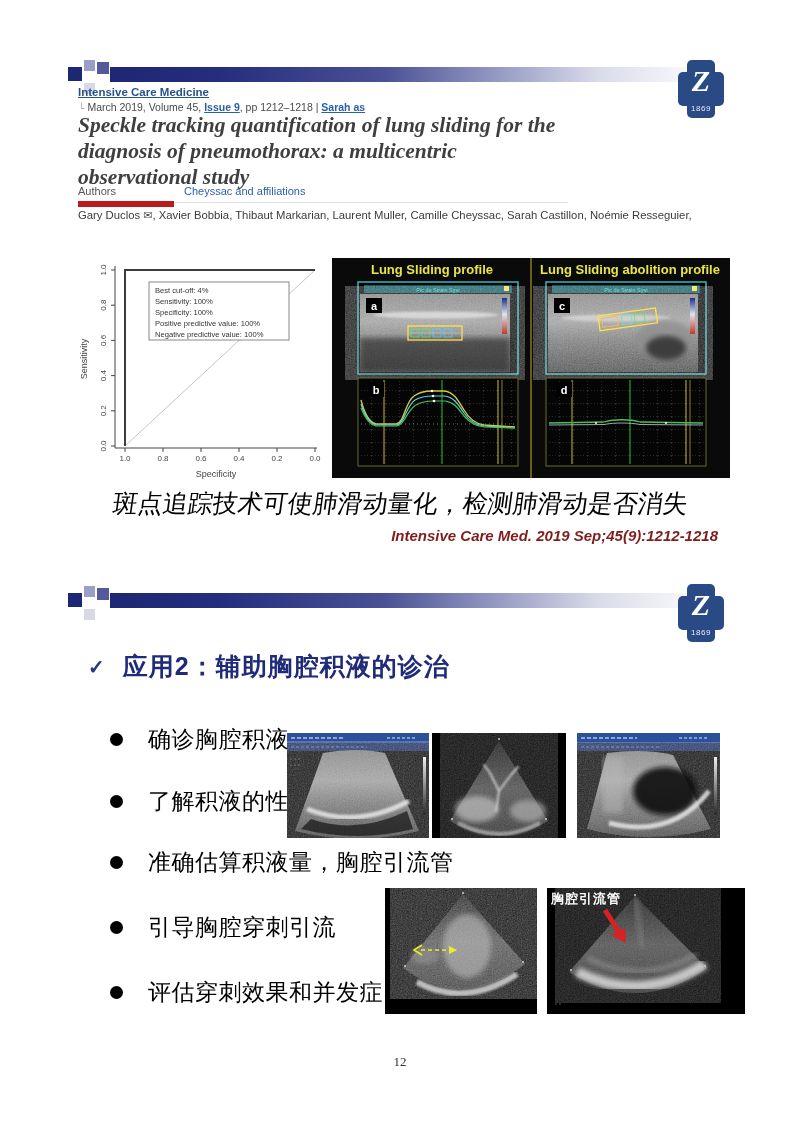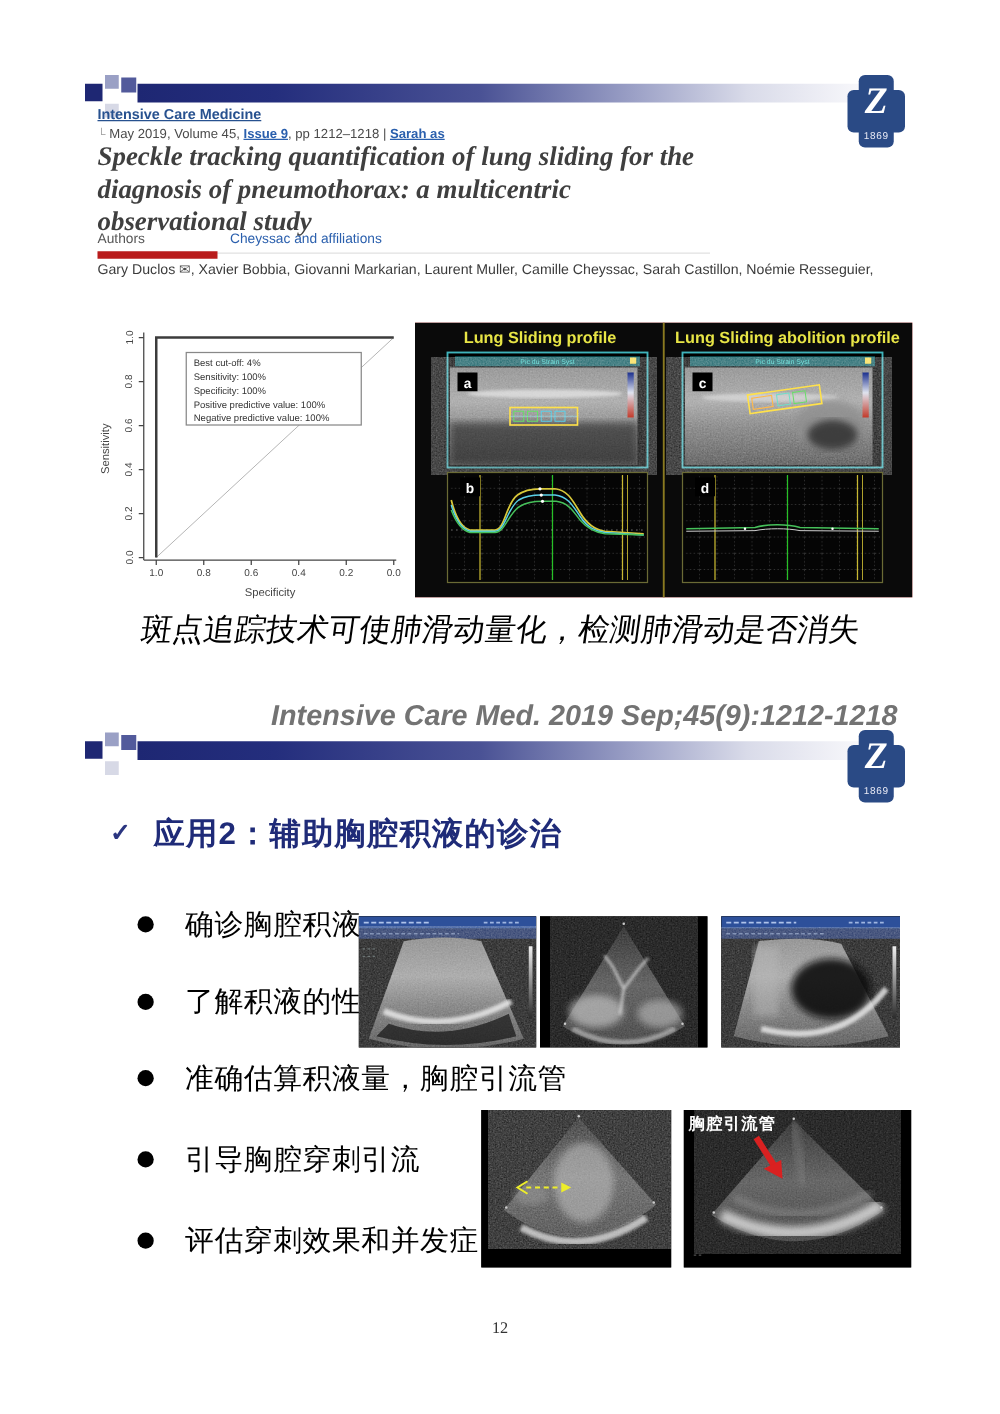--- a/index.html
+++ b/index.html
@@ -29,25 +29,25 @@
   .meta a{color:#2a5fad;text-decoration:underline;font-weight:600;}
   .ptitle{position:absolute;left:78px;top:112px;width:492px;
           font-family:"Liberation Serif",serif;font-size:21.5px;font-weight:600;color:#3f3f3f;line-height:1.22;font-style:italic;}
   .tabs{position:absolute;left:78px;top:185px;width:490px;border-bottom:1px solid #e1e1e1;height:17px;}
   .tab-active{position:absolute;left:0;top:0;width:96px;height:16px;font-size:11px;color:#555;
               border-bottom:6px solid #b91c1c;}
   .tab-link{position:absolute;left:106px;top:0;font-size:11px;color:#2a5fad;}
   .authline{position:absolute;left:78px;width:648px;font-size:11.3px;color:#3b3b3b;}
   .mailicon{color:#4a4a4a;font-size:11px;}
   
-  .usfig{position:absolute;left:332px;top:258px;width:398px;height:220px;background:#fca5a5;}
+  .usfig{position:absolute;left:332px;top:258px;width:398px;height:220px;background:#fef9c3;}
   .caption{position:absolute;left:0;top:487px;width:800px;text-align:center;font-size:25px;
            color:#000;font-weight:500;}
   .caption span{display:inline-block;transform:skewX(-8deg);}
-  .citation{position:absolute;right:82px;top:527px;font-size:23px;font-weight:700;font-style:italic;color:#737373;margin-top:32px;}
+  .citation{position:absolute;right:82px;top:527px;font-size:15px;font-weight:700;font-style:italic;color:#7f1d1d;}
   
   .heading{position:absolute;left:88px;top:650px;display:flex;align-items:center;gap:18px;}
   .heading .chk{color:#2a3580;font-size:20px;font-weight:700;}
   .heading .txt{color:#1f2b78;font-size:25px;font-weight:700;letter-spacing:1px;}
   .bullet{position:absolute;left:110px;display:flex;align-items:center;gap:25px;}
   .bullet .dot{width:13px;height:13px;border-radius:50%;background:#000;flex:none;}
   .bullet .bt{font-size:23px;color:#000;font-weight:500;letter-spacing:.5px;}
   .usimg{position:absolute;background:#000;}
   .anno{position:absolute;left:4px;top:2px;color:#fff;font-size:13px;font-weight:700;
         font-family:"Liberation Serif",serif;letter-spacing:1px;z-index:3;}
@@ -106,31 +106,31 @@
   </div>
   <div class="logo" style="left:678px;top:60px">
     <div class="v"></div>
     <div class="h"></div>
     <div class="z">Z</div>
     <div class="yr">1869</div>
   </div>
 
   <div class="jlink">Intensive Care Medicine</div>
   <div class="meta">
-    <span class="corner">└</span><span>May 2019, Volume 45, </span><a>Issue 9</a><span>, pp 1212–1218 | </span><a>Sarah as</a>
+    <span class="corner">└</span><span>March 2019, Volume 45, </span><a>Issue 9</a><span>, pp 1212–1218 | </span><a>Sarah as</a>
   </div>
   <div class="ptitle">Speckle tracking quantification of lung sliding for the diagnosis of pneumothorax: a multicentric observational study</div>
 
   <div class="tabs">
     <div class="tab-active">Authors</div>
     <div class="tab-link">Cheyssac and affiliations</div>
   </div>
   <div class="authline" style="top:209px">
     <span>Gary Duclos</span>
-    <span class="mailicon">✉</span><span>, Xavier Bobbia, Giovanni Markarian, Laurent Muller, Camille Cheyssac, Sarah Castillon, Noémie Resseguier,</span>
+    <span class="mailicon">✉</span><span>, Xavier Bobbia, Thibaut Markarian, Laurent Muller, Camille Cheyssac, Sarah Castillon, Noémie Resseguier,</span>
   </div>
 
   <svg style="position:absolute;left:75px;top:256px" width="252" height="230" viewBox="0 0 252 230">
     <rect x="0" y="0" width="252" height="230" fill="#fff"></rect>
     <line x1="40" y1="10" x2="40" y2="192" stroke="#444" stroke-width="1"></line>
     <line x1="40" y1="192" x2="242" y2="192" stroke="#444" stroke-width="1"></line>
     <g stroke="#444" stroke-width="1">
       <line x1="36" y1="190" x2="40" y2="190"></line>
         <line x1="36" y1="154.8" x2="40" y2="154.8"></line>
       <line x1="36" y1="119.6" x2="40" y2="119.6"></line>
@@ -365,21 +365,21 @@
       <g>
         <line x1="36" y1="62" x2="64" y2="62" stroke="#eded2a" stroke-width="1.6" stroke-dasharray="4 3"></line>
         <polyline points="37,57 29,62 37,67" fill="none" stroke="#eded2a" stroke-width="1.6"></polyline>
         <polygon points="64,58 72,62 64,66" fill="#eded2a"></polygon>
       </g>
       <circle cx="78" cy="5" r="1" fill="#ccc"></circle>
         <circle cx="20" cy="78" r="1" fill="#ccc"></circle>
       <circle cx="138" cy="74" r="1" fill="#ccc"></circle>
     </svg>
   </div>
-  <div class="usimg" style="left:547px;top:888px;width:182px;height:126px">
+  <div class="usimg" style="left:547px;top:888px;width:198px;height:126px">
     <span class="anno">胸腔引流管</span>
     <svg width="182" height="126" viewBox="0 0 182 126" style="position:absolute;left:0;top:0">
       <rect width="182" height="126" fill="#000"></rect>
       <path d="M88,8 L22,84 Q92,128 160,80 Z" fill="url(#gSec)"></path>
       <path d="M88,8 L22,84 Q92,128 160,80 Z" filter="url(#speck)" opacity="0.3"></path>
       <path d="M88,10 L96,60" stroke="#8a8a8a" stroke-width="6" opacity="0.45" filter="url(#soft3)"></path>
       <path d="M30,84 Q95,116 158,76" fill="none" stroke="#ddd" stroke-width="10" opacity="0.85" filter="url(#soft3)"></path>
       <path d="M40,70 Q95,98 150,66" fill="none" stroke="#b5b5b5" stroke-width="4" opacity="0.5" filter="url(#soft3)"></path>
       <g>
         <line x1="58" y1="22" x2="72" y2="44" stroke="#d92121" stroke-width="5"></line>

